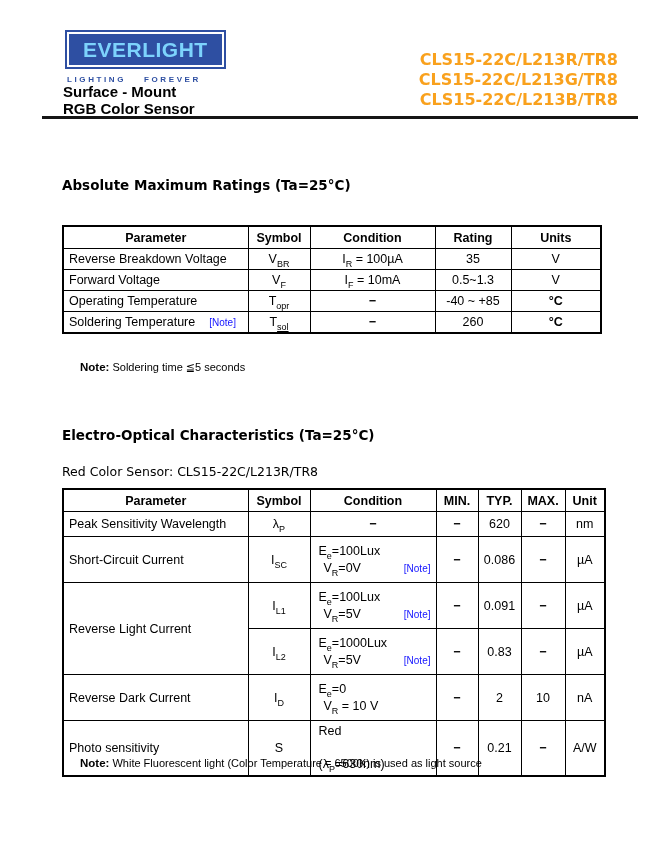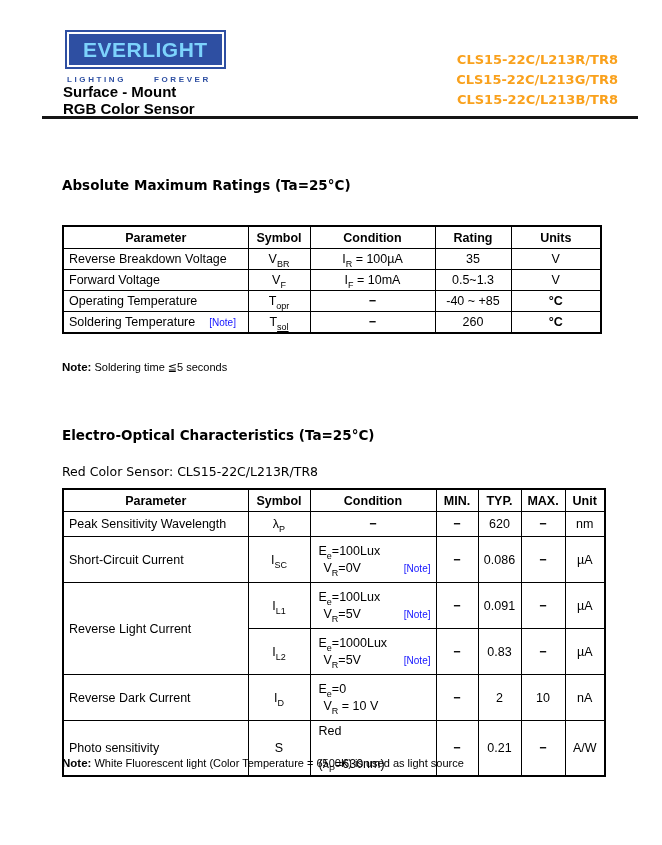--- a/index.html
+++ b/index.html
@@ -16,44 +16,44 @@
   }
   .logo-inner {
     background:var(--logo-blue,#2e4fa2); color:#7dd3fc; font-weight:bold;
     font-size:21px; line-height:31px; padding:0 14px; letter-spacing:0.5px;
     font-family:"Liberation Sans", sans-serif;
   }
   .tagline {
     position:absolute; left:67px; top:75px; color:var(--logo-blue,#2e4fa2);
     font-size:8px; font-weight:bold; letter-spacing:2.6px; white-space:nowrap;
   }
-  .tagline .w2 { margin-left:28px; }
+  .tagline .w2 { margin-left:18px; }
   .product-title {
     position:absolute; left:63px; top:84px; font-weight:bold; font-size:15px;
     line-height:16.5px; font-family:"Liberation Sans", sans-serif;
   }
   .part-numbers {
     position:absolute; right:44px; top:50px; text-align:right;
-    color:var(--part-number-orange,#f9a11d); font-weight:bold; font-size:13px;
+    color:var(--part-number-orange,#f9a11d); font-weight:bold; font-size:16px;
     line-height:20px; font-family:"DejaVu Sans", sans-serif; letter-spacing:0px;
   }
   .header-rule {
     position:absolute; left:42px; top:116px; width:596px; height:3px;
     background:#151515;
   }
   
   .sec-title {
     position:absolute; left:62px; font-weight:bold; font-size:13.5px;
     font-family:"DejaVu Sans", sans-serif;
   }
   .sec-sub {
     position:absolute; left:62px; font-size:12.5px;
     font-family:"DejaVu Sans", sans-serif;
   }
-  .note-line { position:absolute; left:62px; font-size:11px; }
+  .note-line { position:absolute; left:80px; font-size:11px; }
   .note-line b { font-size:11.5px; }
   
   table {
     position:absolute; left:62px; border-collapse:collapse; table-layout:fixed;
     font-size:12.5px; border:2px solid #000;
   }
   th, td { border:1px solid #000; padding:0 3px; text-align:center; vertical-align:middle; }
   th { font-weight:bold; font-size:12.5px; height:21px; }
   .t1 td { height:20px; }
   .t2 .r-single td { height:24px; }

